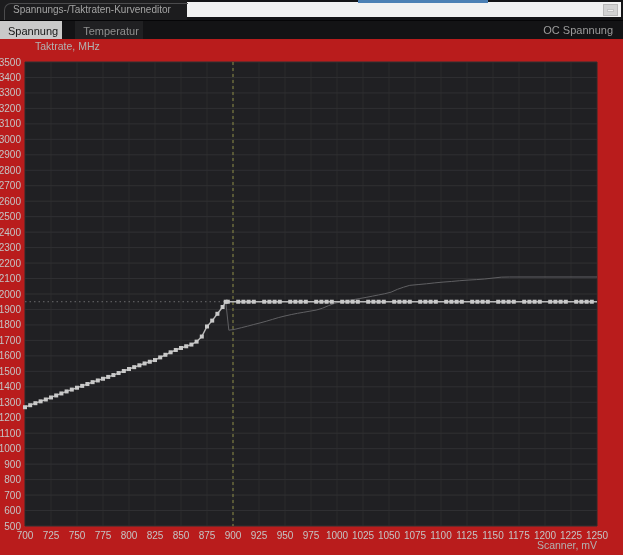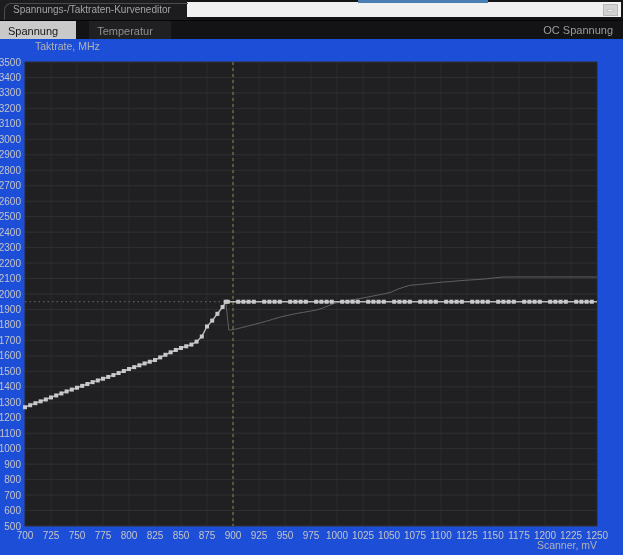--- a/index.html
+++ b/index.html
@@ -15,28 +15,28 @@
   .title-text { position:absolute; left:13px; top:4px; font-size:10px; color:#a4a4a4; white-space:nowrap; }
   .white-strip { position:absolute; left:187px; right:2px; top:2px; height:15px; background:#f1f1f1; }
   .blue-sliver { position:absolute; left:358px; top:0; width:130px; height:3px; background:#4c80b4; }
   .titlebar-button { position:absolute; right:5px; top:4px; width:15px; height:12px;
     background:#d2d2d2; border:1px solid #b9b9b9; display:flex; align-items:center; justify-content:center; }
   .titlebar-button-glyph { width:7px; height:3px; background:#efefef; border:1px solid #c2c2c2; }
 
   
   .tabbar { height:19px; background:#131315; border-top:1px solid #050507;
     display:flex; align-items:stretch; font-size:11px; }
-  .tab { padding:2px 18px 0 8px; line-height:16px; cursor:default; white-space:nowrap; }
+  .tab { padding:2px 4px 0 8px; line-height:16px; cursor:default; white-space:nowrap; }
   .tab.active { background:#c9c9c9; color:#161616; }
   .tab.inactive { background:#202022; color:#8f8f8f; margin-left:13px; }
   .tab-spacer { flex:1; }
   .oc-scanner { color:#9c9c9c; padding:0 10px; line-height:18px; }
 
   
-  .chart { position:relative; width:623px; height:516px; background:#1d4ed8; }
+  .chart { position:relative; width:623px; height:516px; background:#b91c1c; }
   .chart svg { position:absolute; left:0; top:0; }
   .axis-title { position:absolute; font-size:10.5px; color:#b2b2b2; white-space:nowrap; }
   .axis-title.y { left:35px; top:1px; }
   .axis-title.x { right:26px; bottom:4px; }
 </style>
 </head>
 <body>
 
 <div class="window">
 

